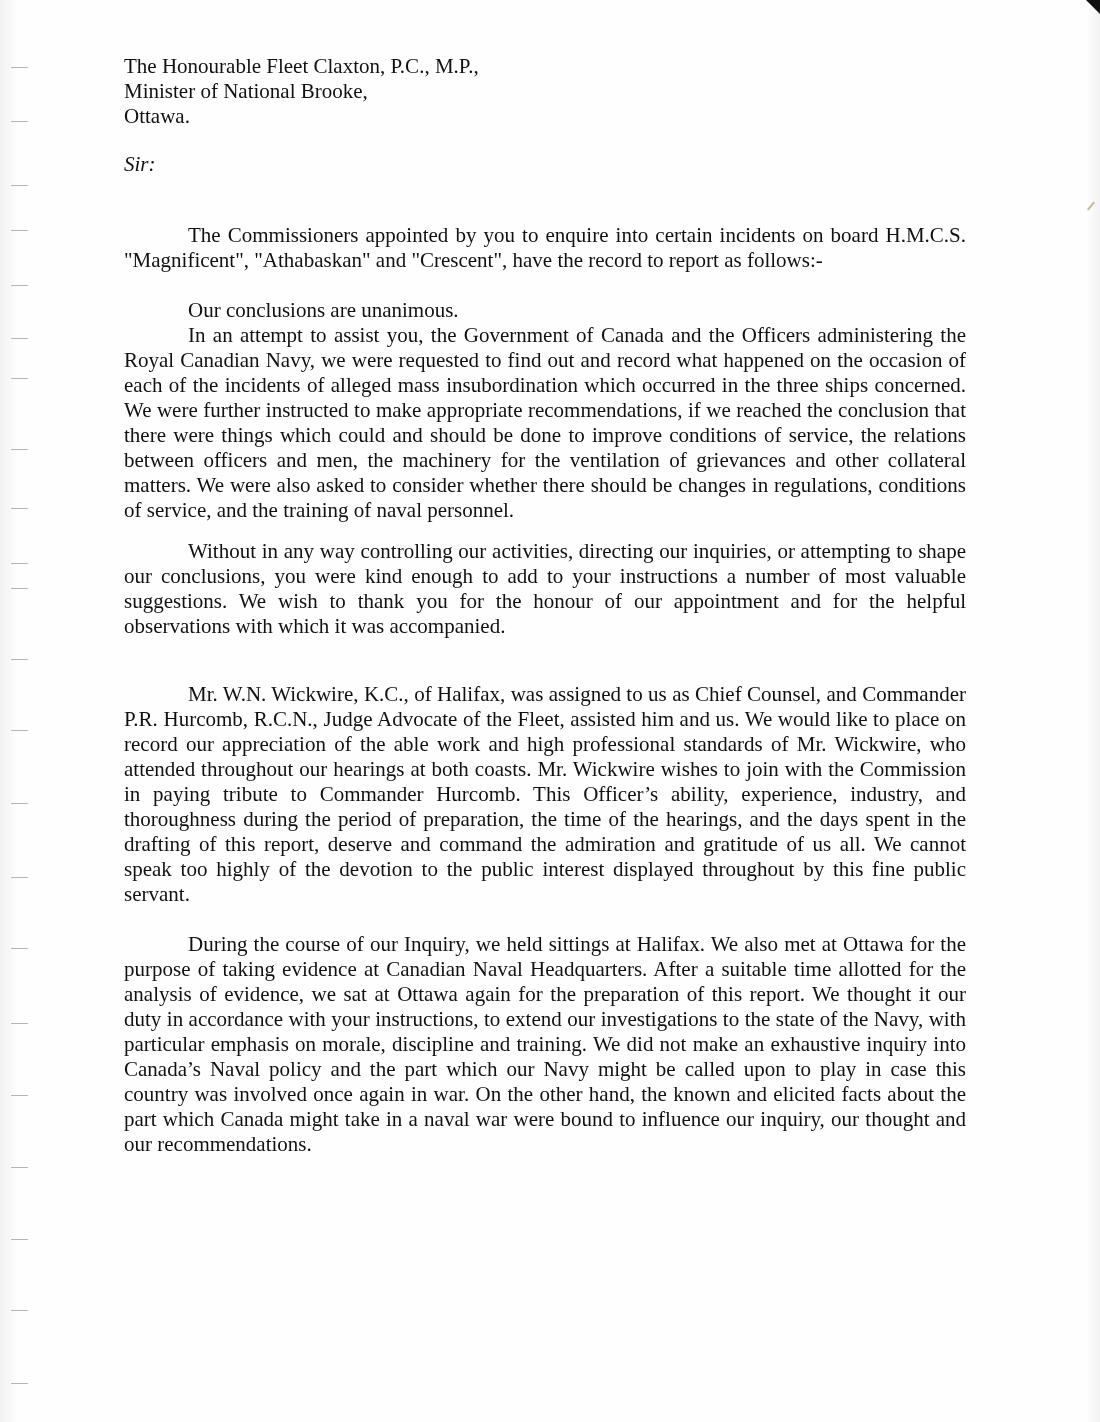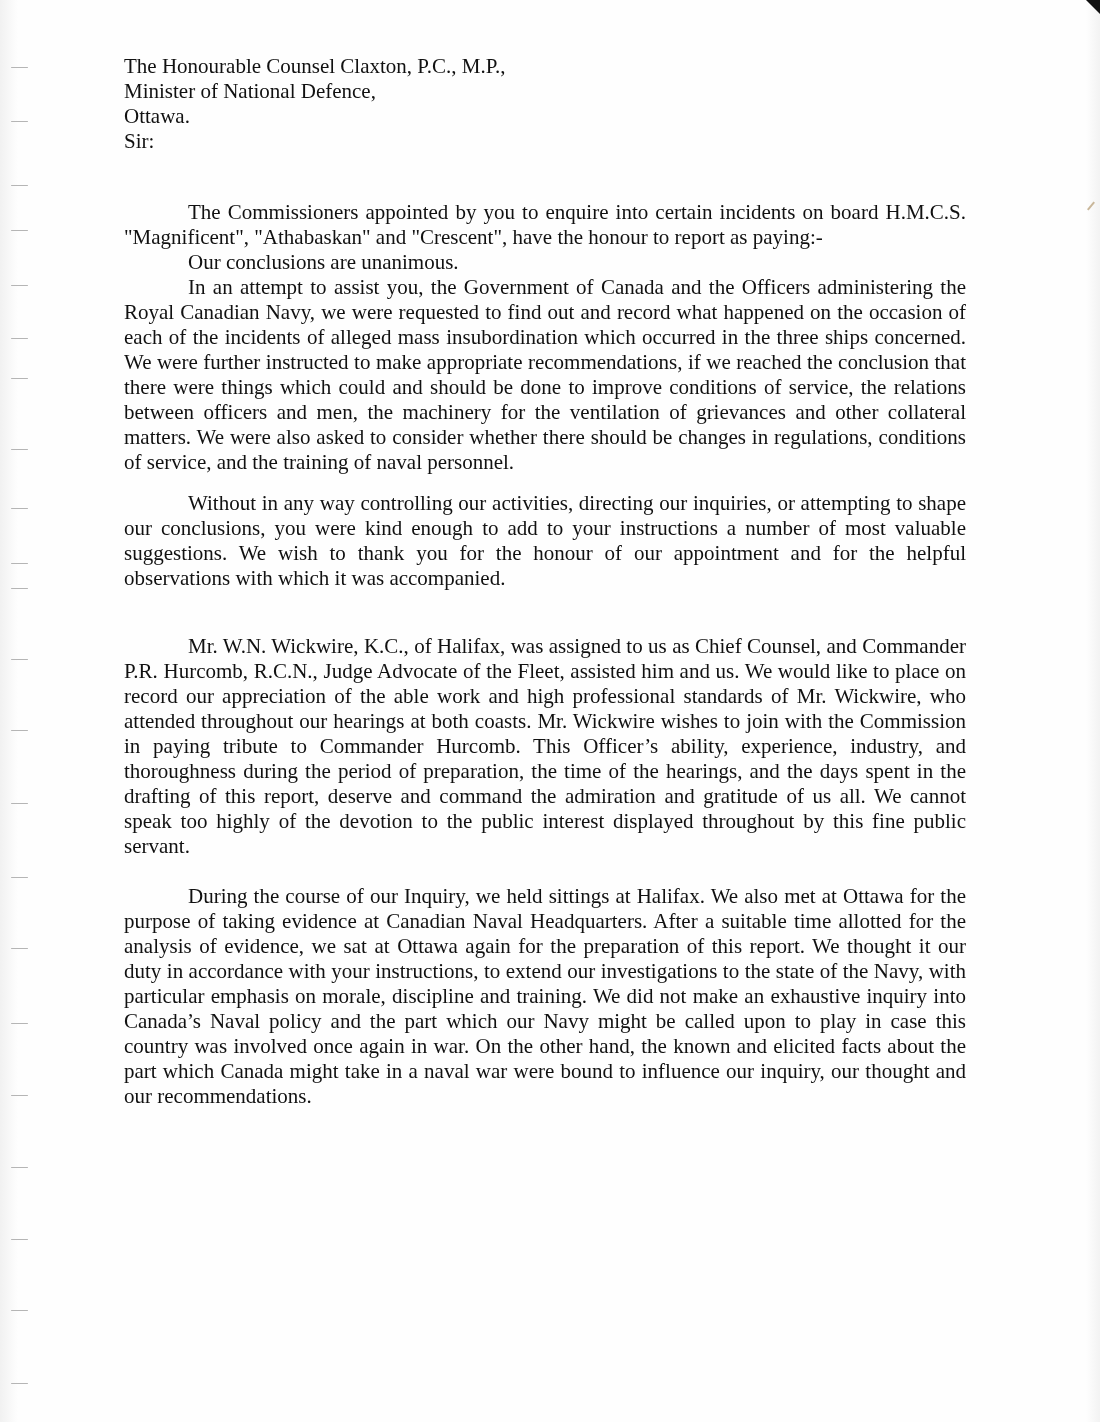--- a/index.html
+++ b/index.html
@@ -66,28 +66,30 @@
       line-height: 25px;
     }
     .address-line {
       display: block;
       white-space: nowrap;
     }
     .address {
       margin: 0;
     }
     .salutation {
+      margin-top: 23px;
+      font-style: italic;
     }
     .para {
       margin: 0;
       text-indent: 64px;
       text-align: justify;
     }
     .p1 { margin-top: 46px; }
-    .p2 { }
+    .p2 { margin-top: 25px; }
     .p3 { }
     .p4 { margin-top: 16px; }
     .p5 { margin-top: 43px; }
     .p6 { margin-top: 25px; font-family: Liberation Serif, serif; }
   </style>
 </head>
 <body>
 
 <div class="page">
   <div class="edge-shadow"></div>
@@ -113,27 +115,27 @@
   <div class="hole-tick" style="top:948px"></div>
   <div class="hole-tick" style="top:1023px"></div>
   <div class="hole-tick" style="top:1095px"></div>
   <div class="hole-tick" style="top:1167px"></div>
   <div class="hole-tick" style="top:1239px"></div>
   <div class="hole-tick" style="top:1310px"></div>
   <div class="hole-tick" style="top:1383px"></div>
 
   <div class="content">
     <div class="address">
-      <span class="address-line">The Honourable Counsel Claxton, P.C., M.P.,</span>
-      <span class="address-line">Minister of National Defence,</span>
+      <span class="address-line">The Honourable Fleet Claxton, P.C., M.P.,</span>
+      <span class="address-line">Minister of National Brooke,</span>
       <span class="address-line">Ottawa.</span>
     </div>
 
     <div class="salutation">Sir:</div>
 
-    <p class="para p1">The Commissioners appointed by you to enquire into certain incidents on board H.M.C.S. "Magnificent", "Athabaskan" and "Crescent", have the honour to report as paying:-</p>
+    <p class="para p1">The Commissioners appointed by you to enquire into certain incidents on board H.M.C.S. "Magnificent", "Athabaskan" and "Crescent", have the record to report as follows:-</p>
     <p class="para p2">Our conclusions are unanimous.</p>
     <p class="para p3">In an attempt to assist you, the Government of Canada and the Officers administering the Royal Canadian Navy, we were requested to find out and record what happened on the occasion of each of the incidents of alleged mass insubordination which occurred in the three ships concerned.  We were further instructed to make appropriate recommendations, if we reached the conclusion that there were things which could and should be done to improve conditions of service, the relations between officers and men, the machinery for the ventilation of grievances and other collateral matters.  We were also asked to consider whether there should be changes in regulations, conditions of service, and the training of naval personnel.</p>
     <p class="para p4">Without in any way controlling our activities, directing our inquiries, or attempting to shape our conclusions, you were kind enough to add to your instructions a number of most valuable suggestions.  We wish to thank you for the honour of our appointment and for the helpful observations with which it was accompanied.</p>
     <p class="para p5">Mr. W.N. Wickwire, K.C., of Halifax, was assigned to us as Chief Counsel, and Commander P.R. Hurcomb, R.C.N., Judge Advocate of the Fleet, assisted him and us. We would like to place on record our appreciation of the able work and high professional standards of Mr. Wickwire, who attended throughout our hearings at both coasts.  Mr. Wickwire wishes to join with the Commission in paying tribute to Commander Hurcomb.  This Officer’s ability, experience, industry, and thoroughness during the period of preparation, the time of the hearings, and the days spent in the drafting of this report, deserve and command the admiration and gratitude of us all.  We cannot speak too highly of the devotion to the public interest displayed throughout by this fine public servant.</p>
     <p class="para p6">During the course of our Inquiry, we held sittings at Halifax.  We also met at Ottawa for the purpose of taking evidence at Canadian Naval Headquarters.  After a suitable time allotted for the analysis of evidence, we sat at Ottawa again for the preparation of this report.  We thought it our duty in accordance with your instructions, to extend our investigations to the state of the Navy, with particular emphasis on morale, discipline and training.  We did not make an exhaustive inquiry into Canada’s Naval policy and the part which our Navy might be called upon to play in case this country was involved once again in war.  On the other hand, the known and elicited facts about the part which Canada might take in a naval war were bound to influence our inquiry, our thought and our recommendations.</p>
   </div>
 </div>
 
 </body></html>

